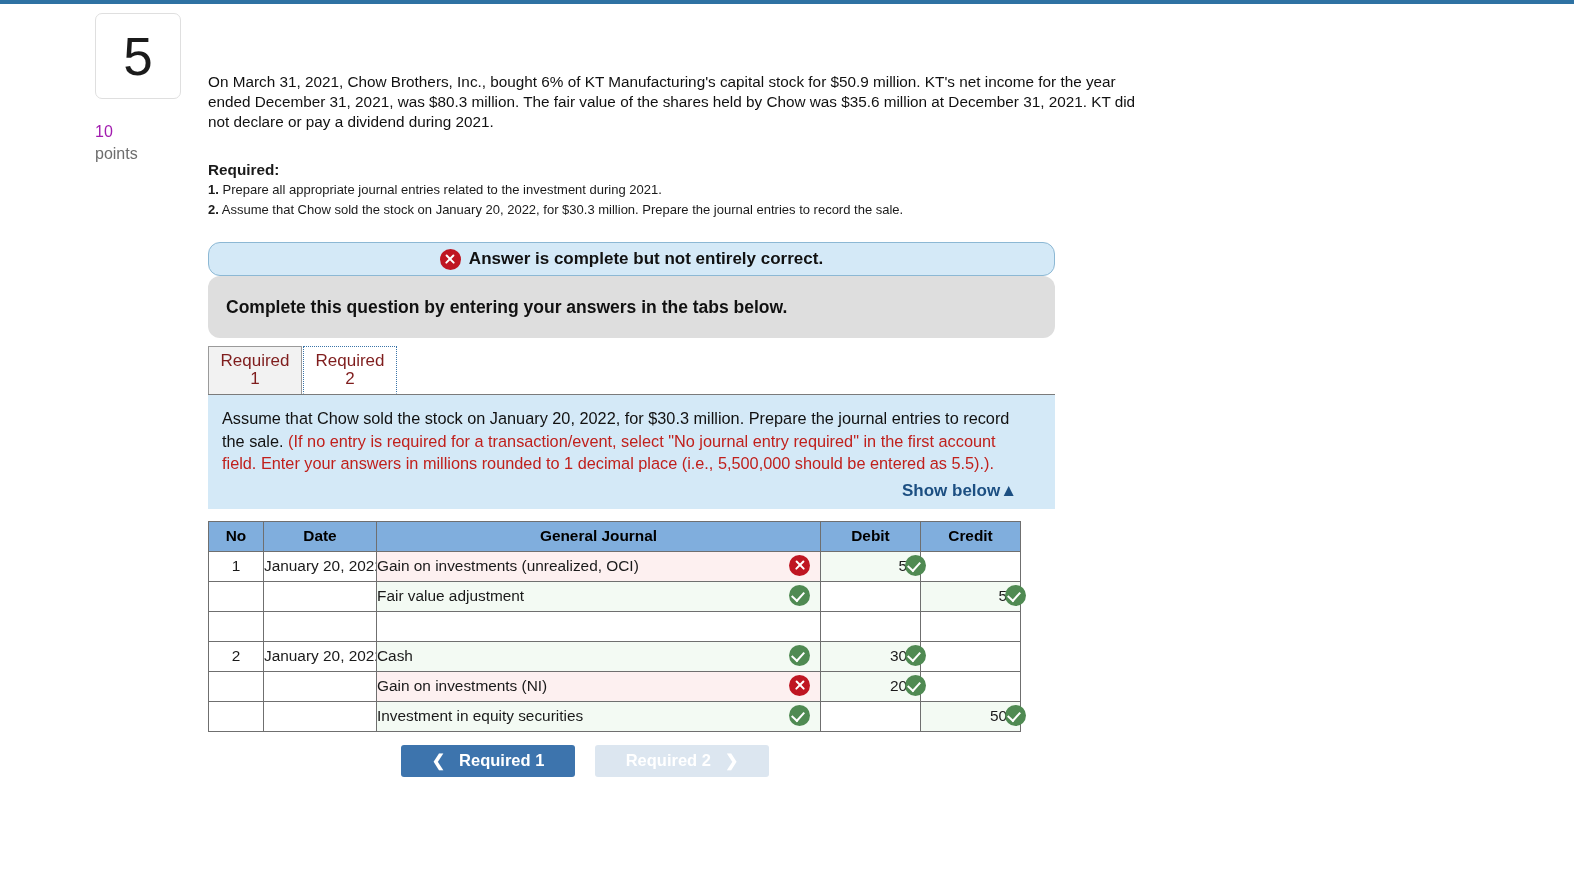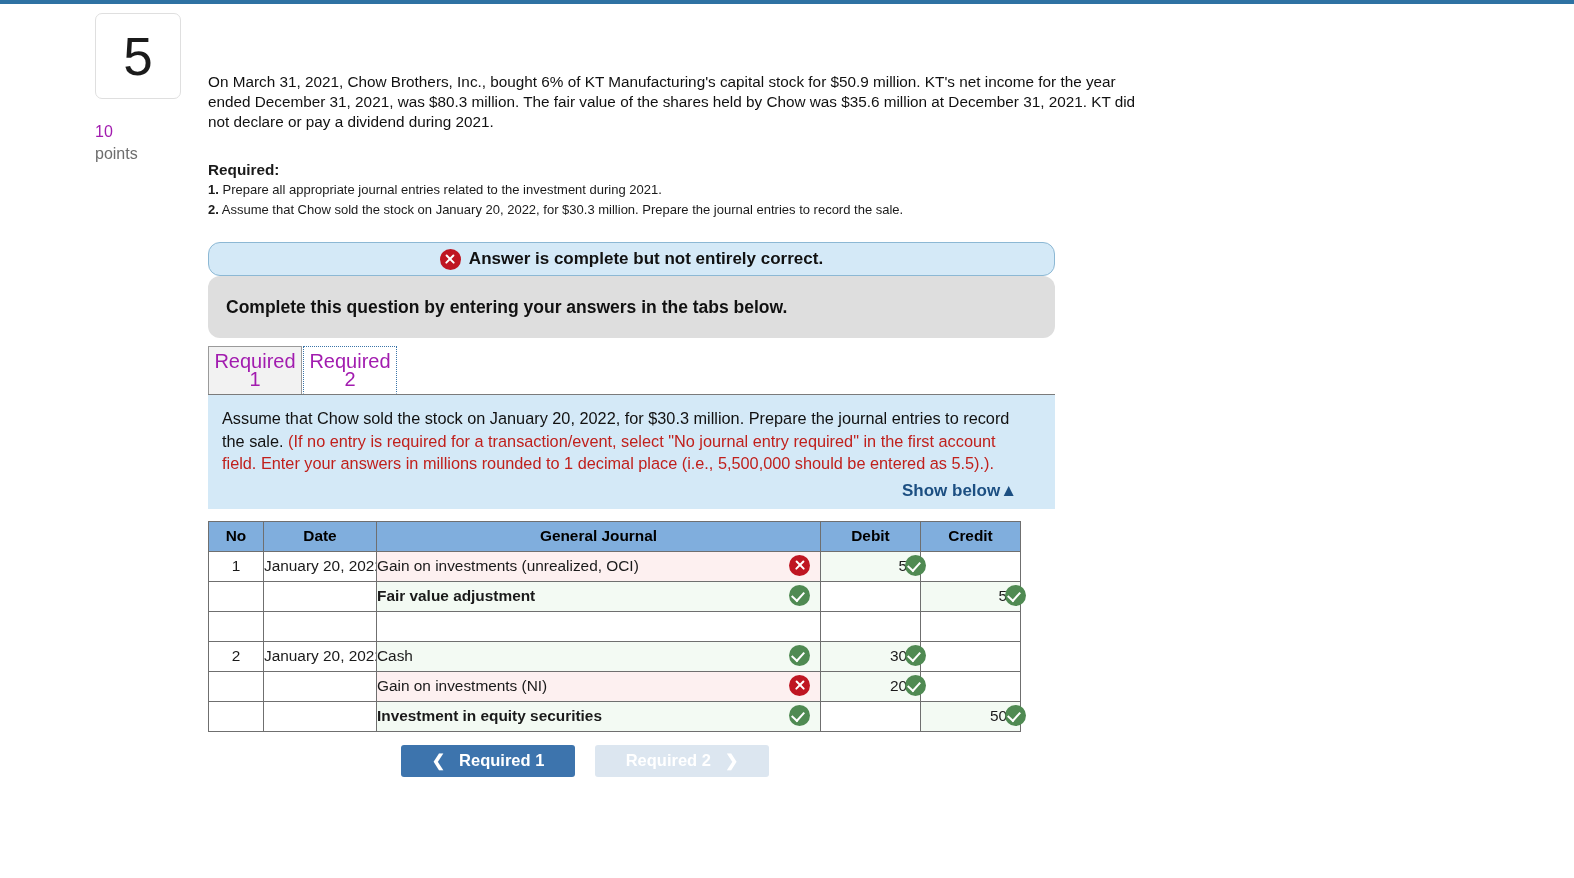--- a/index.html
+++ b/index.html
@@ -163,25 +163,25 @@
     height: 50px;
     position: relative;
     width: 847px;
     border-bottom: 1px solid #7b7b7b;
     box-sizing: border-box;
   }
   .tab {
     width: 94px;
     height: 48px;
     box-sizing: border-box;
-    font-size: 20px;
+    font-size: 17px;
     line-height: 18px;
     text-align: center;
     padding-top: 5px;
-    color: #a21caf;
+    color: #7f1d1d;
     cursor: pointer;
   }
   .tab.inactive {
     background: #f2f2f2;
     border: 1px solid #9a9a9a;
     border-bottom: none;
   }
   .tab.active {
     background: #ffffff;
     border: 1px dotted #3a74a8;
@@ -242,21 +242,21 @@
     padding-left: 4px;
     white-space: nowrap;
     overflow: hidden;
   }
   td.c-acct {
     position: relative;
     padding-left: 5px;
     white-space: nowrap;
     overflow: hidden;
   }
-  td.c-acct.indent { padding-left: 22px; font-weight: bold; }
+  td.c-acct.indent { padding-left: 22px; }
   td.c-amt {
     position: relative;
     text-align: right;
     padding-right: 3px;
   }
   .cell-ok  { background: #f3faf3; }
   .cell-bad { background: #fdf0f0; }
   .mark {
     position: absolute;
     top: 3px;

